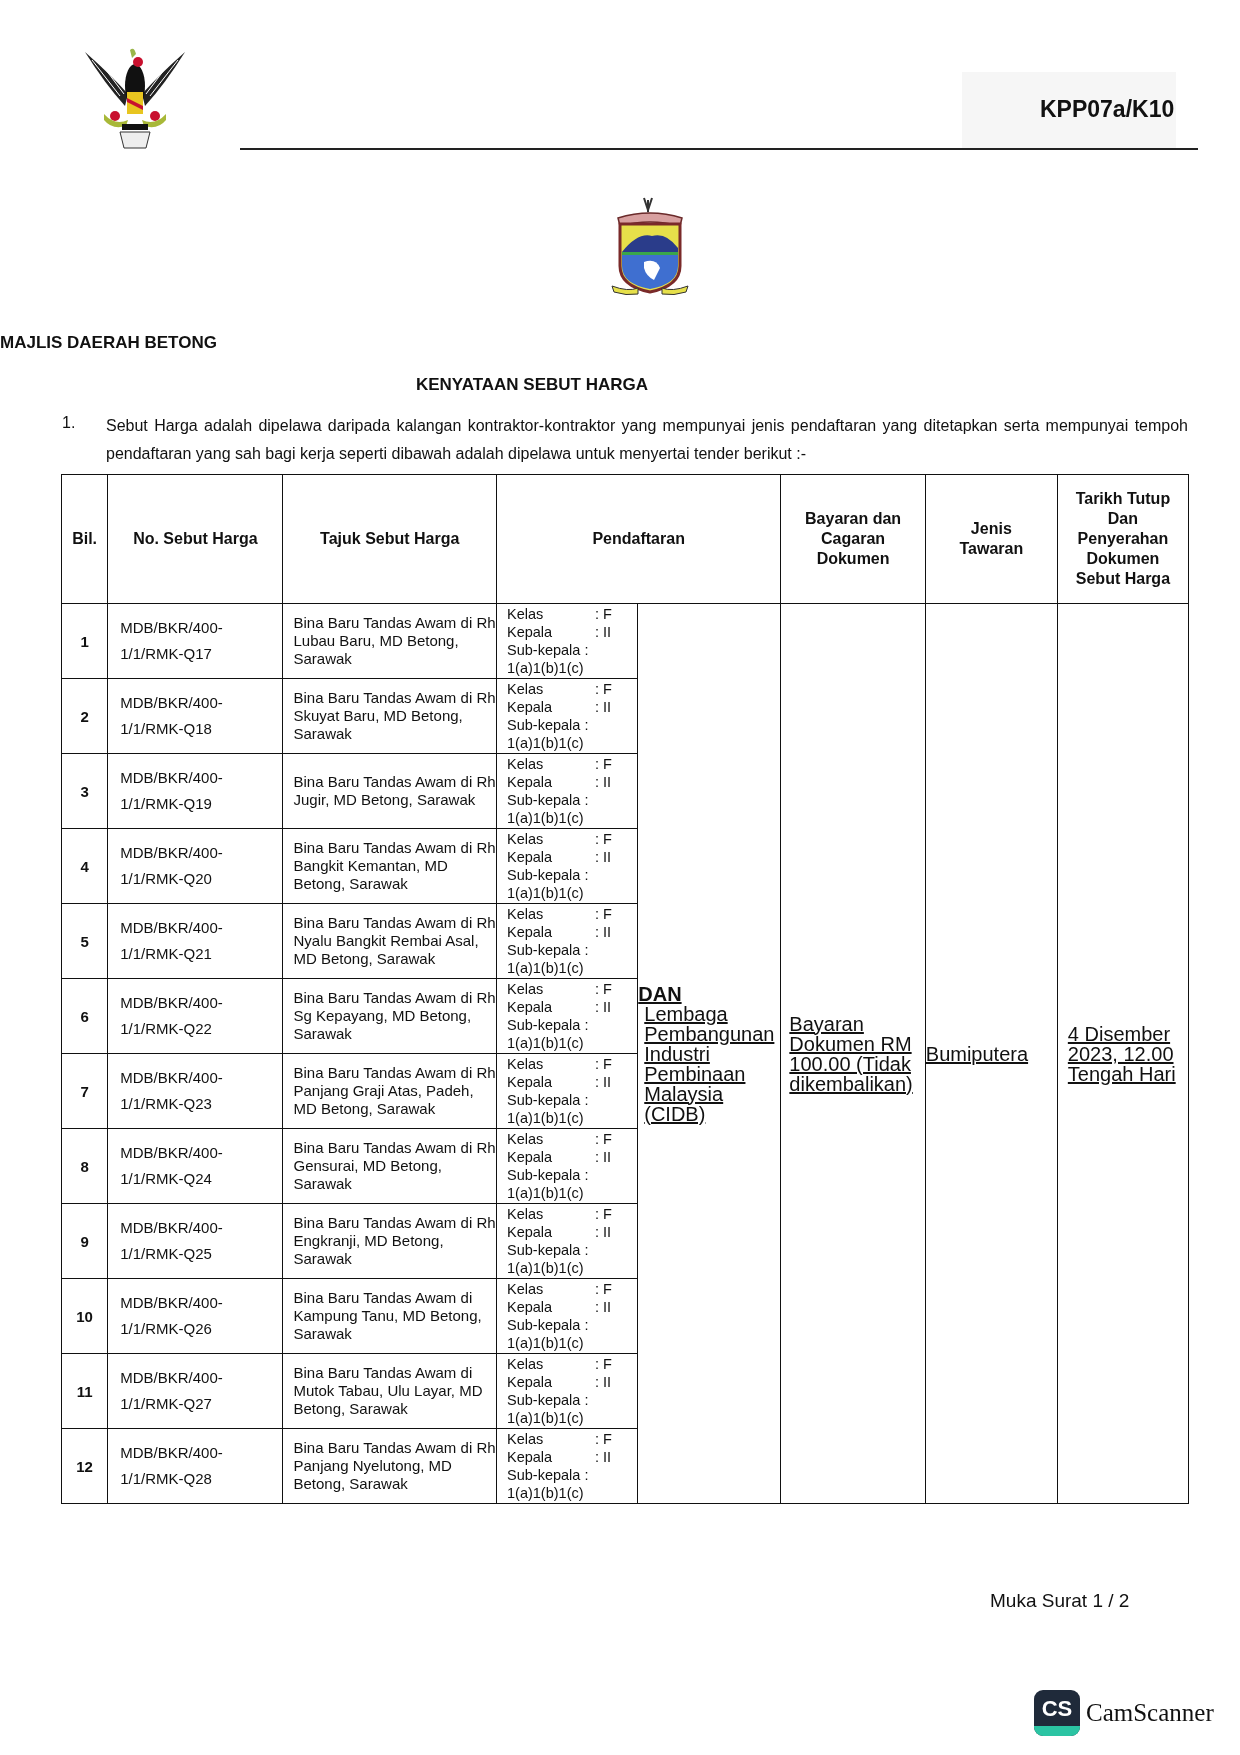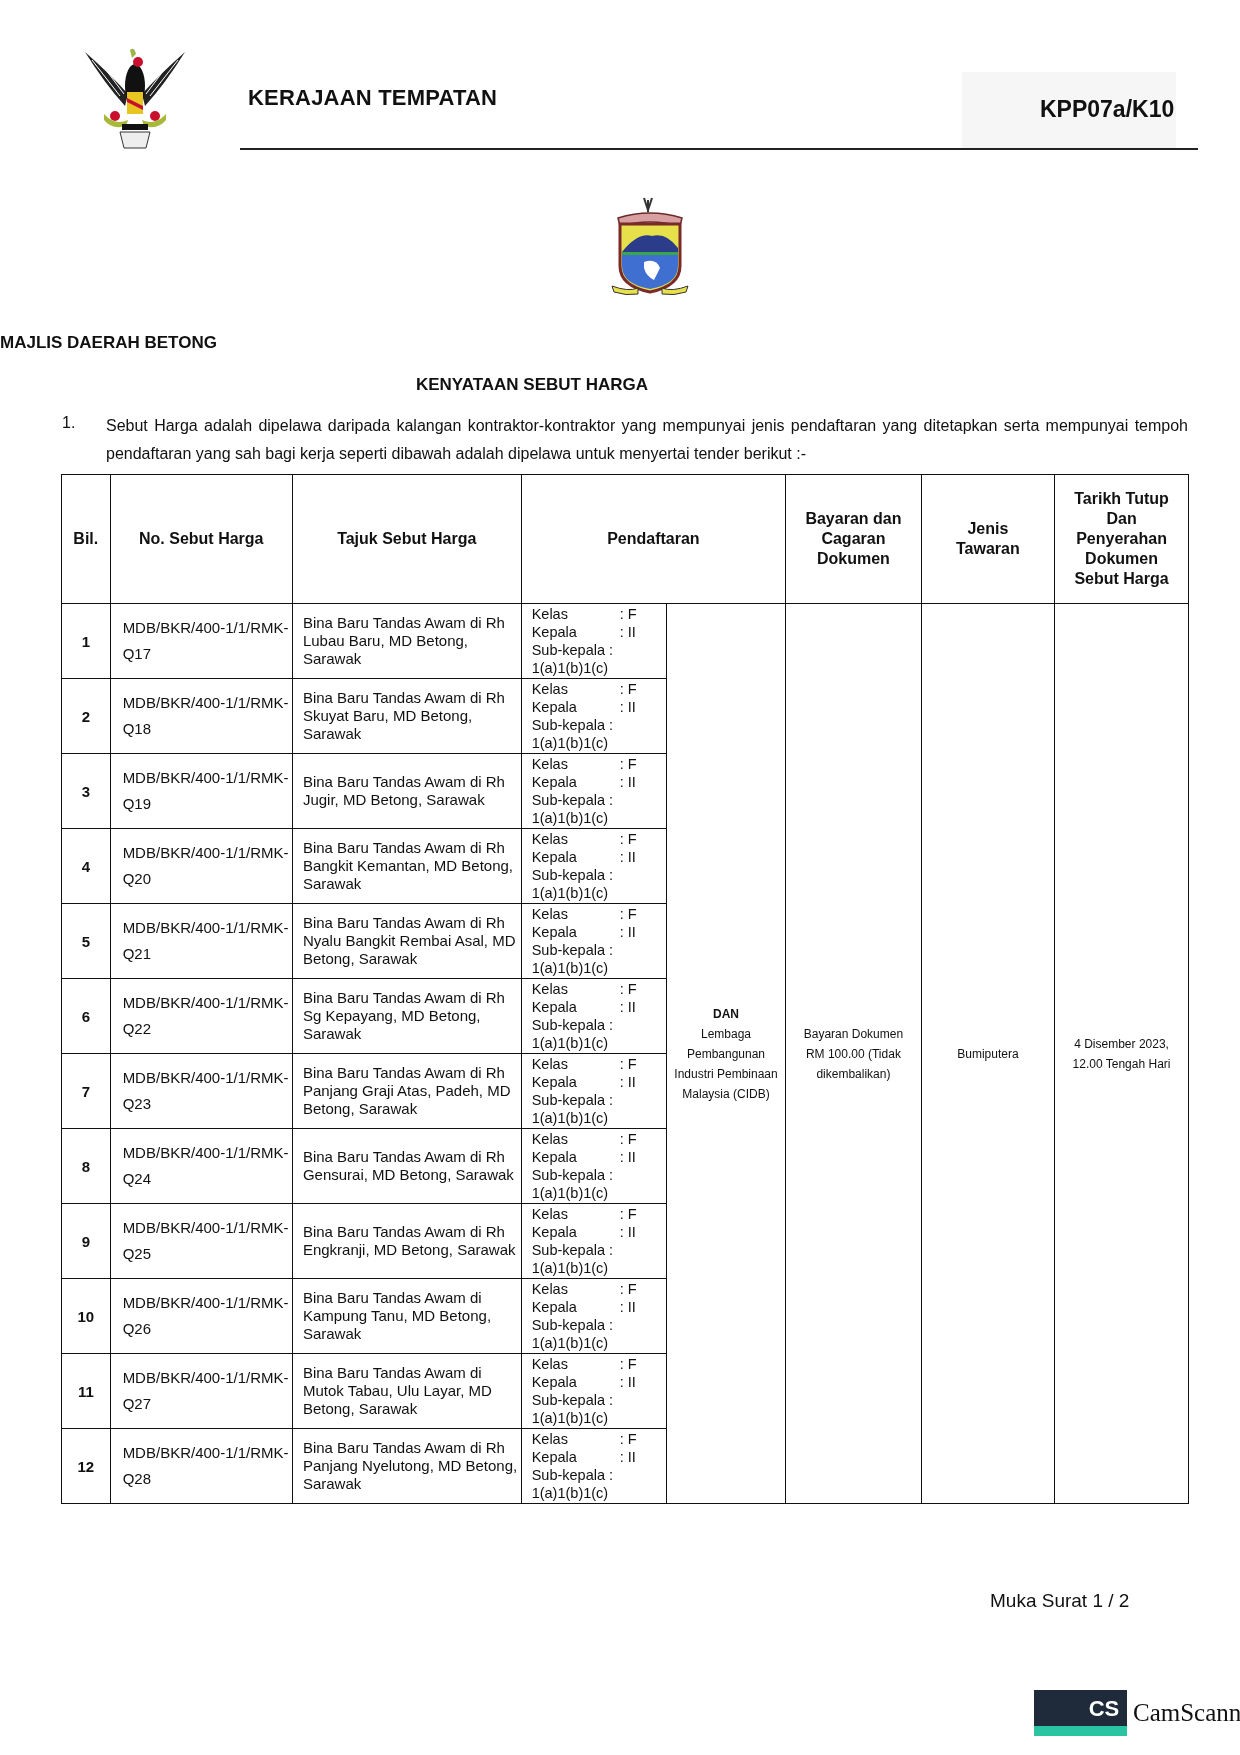--- a/index.html
+++ b/index.html
@@ -16,27 +16,27 @@
   .doc-title { left:0; width:1064px; top:375px; text-align:center; font-size:17px; font-weight:bold; }
   .para-num { left:62px; top:414px; font-size:16px; }
   .para { left:106px; top:412px; width:1082px; font-size:16px; line-height:28px; text-align:justify; }
   table.main { position:absolute; left:61px; top:474px; width:1128px; border-collapse:collapse; font-size:15px; }
   table.main td, table.main th { border:1.5px solid #111; padding:0; vertical-align:middle; }
   table.main th { font-weight:bold; font-size:16px; text-align:center; line-height:20px; height:128px; }
   td.bil { width:53px; text-align:center; font-weight:bold; }
   td.no { width:157px; padding-left:12px !important; line-height:26px; }
   td.tajuk { width:252px; padding-left:10px !important; line-height:18px; }
   td.reg { width:143px; padding-left:10px !important; font-size:14.5px; line-height:18px; height:74px; }
-  td.merged { text-align:center; font-size:12px; line-height:20px; }
+  td.merged { text-align:left; font-size:20px; line-height:20px;text-decoration:underline; }
   .reg-line { display:flex; }
   .reg-label { width:88px; }
   .footer { left:990px; top:1590px; font-size:19px; }
   .cs { left:1034px; top:1690px; display:flex; align-items:center; }
-  .cs-badge { width:46px; height:46px; border-radius:0; background:#1f2a3a; position:relative; overflow:hidden;
-              color:#fff; font-weight:bold; font-size:22px; text-align:center; line-height:38px;padding-left:47px; }
+  .cs-badge { width:46px; height:46px; border-radius:9px; background:#1f2a3a; position:relative; overflow:hidden;
+              color:#fff; font-weight:bold; font-size:22px; text-align:center; line-height:38px; }
   .cs-badge::after { content:""; position:absolute; left:0; right:0; bottom:0; height:10px; background:#2bc4a3; }
   .cs-text { font-family:"Liberation Serif", serif; font-size:25px; margin-left:6px; }
 </style>
 </head>
 <body>
 
 <div class="abs crest">
   <svg width="110" height="110" viewBox="0 0 110 110">
     <path d="M5 8 Q25 40 45 62 L48 50 Q30 30 5 8Z" fill="#222"></path>
     <path d="M105 8 Q85 40 65 62 L62 50 Q80 30 105 8Z" fill="#222"></path>
@@ -54,21 +54,20 @@
     <circle cx="35" cy="72" r="5" fill="#c8102e"></circle>
       <circle cx="75" cy="72" r="5" fill="#c8102e"></circle>
     <path d="M24 70 Q35 82 48 76 L46 82 Q32 86 24 76Z" fill="#a8b838"></path>
     <path d="M86 70 Q75 82 62 76 L64 82 Q78 86 86 76Z" fill="#a8b838"></path>
     <rect x="42" y="80" width="26" height="6" fill="#111"></rect>
     <path d="M40 88 L70 88 L66 104 L44 104Z" fill="#eee" stroke="#333" stroke-width="1"></path>
   </svg>
 </div>
 
 <div class="abs ministry">
-  <div>KERAJAAN TEMPATAN</div>
 </div>
 <div class="abs code-box"></div>
 <div class="abs code">KPP07a/K10</div>
 <div class="abs hrule"></div>
 
 <div class="abs council-logo">
   <svg width="84" height="104" viewBox="0 0 84 104">
     <path d="M36 2 L40 14 L44 2 M40 4 L40 16" stroke="#333" stroke-width="2" fill="none"></path>
     <path d="M10 22 Q42 12 74 22 L72 30 Q42 22 12 30Z" fill="#d8a0a0" stroke="#6a2a2a" stroke-width="1.5"></path>
     <path d="M12 28 L72 28 L72 70 Q72 90 42 96 Q12 90 12 70Z" fill="#e6e04a" stroke="#7a2a2a" stroke-width="3"></path>

